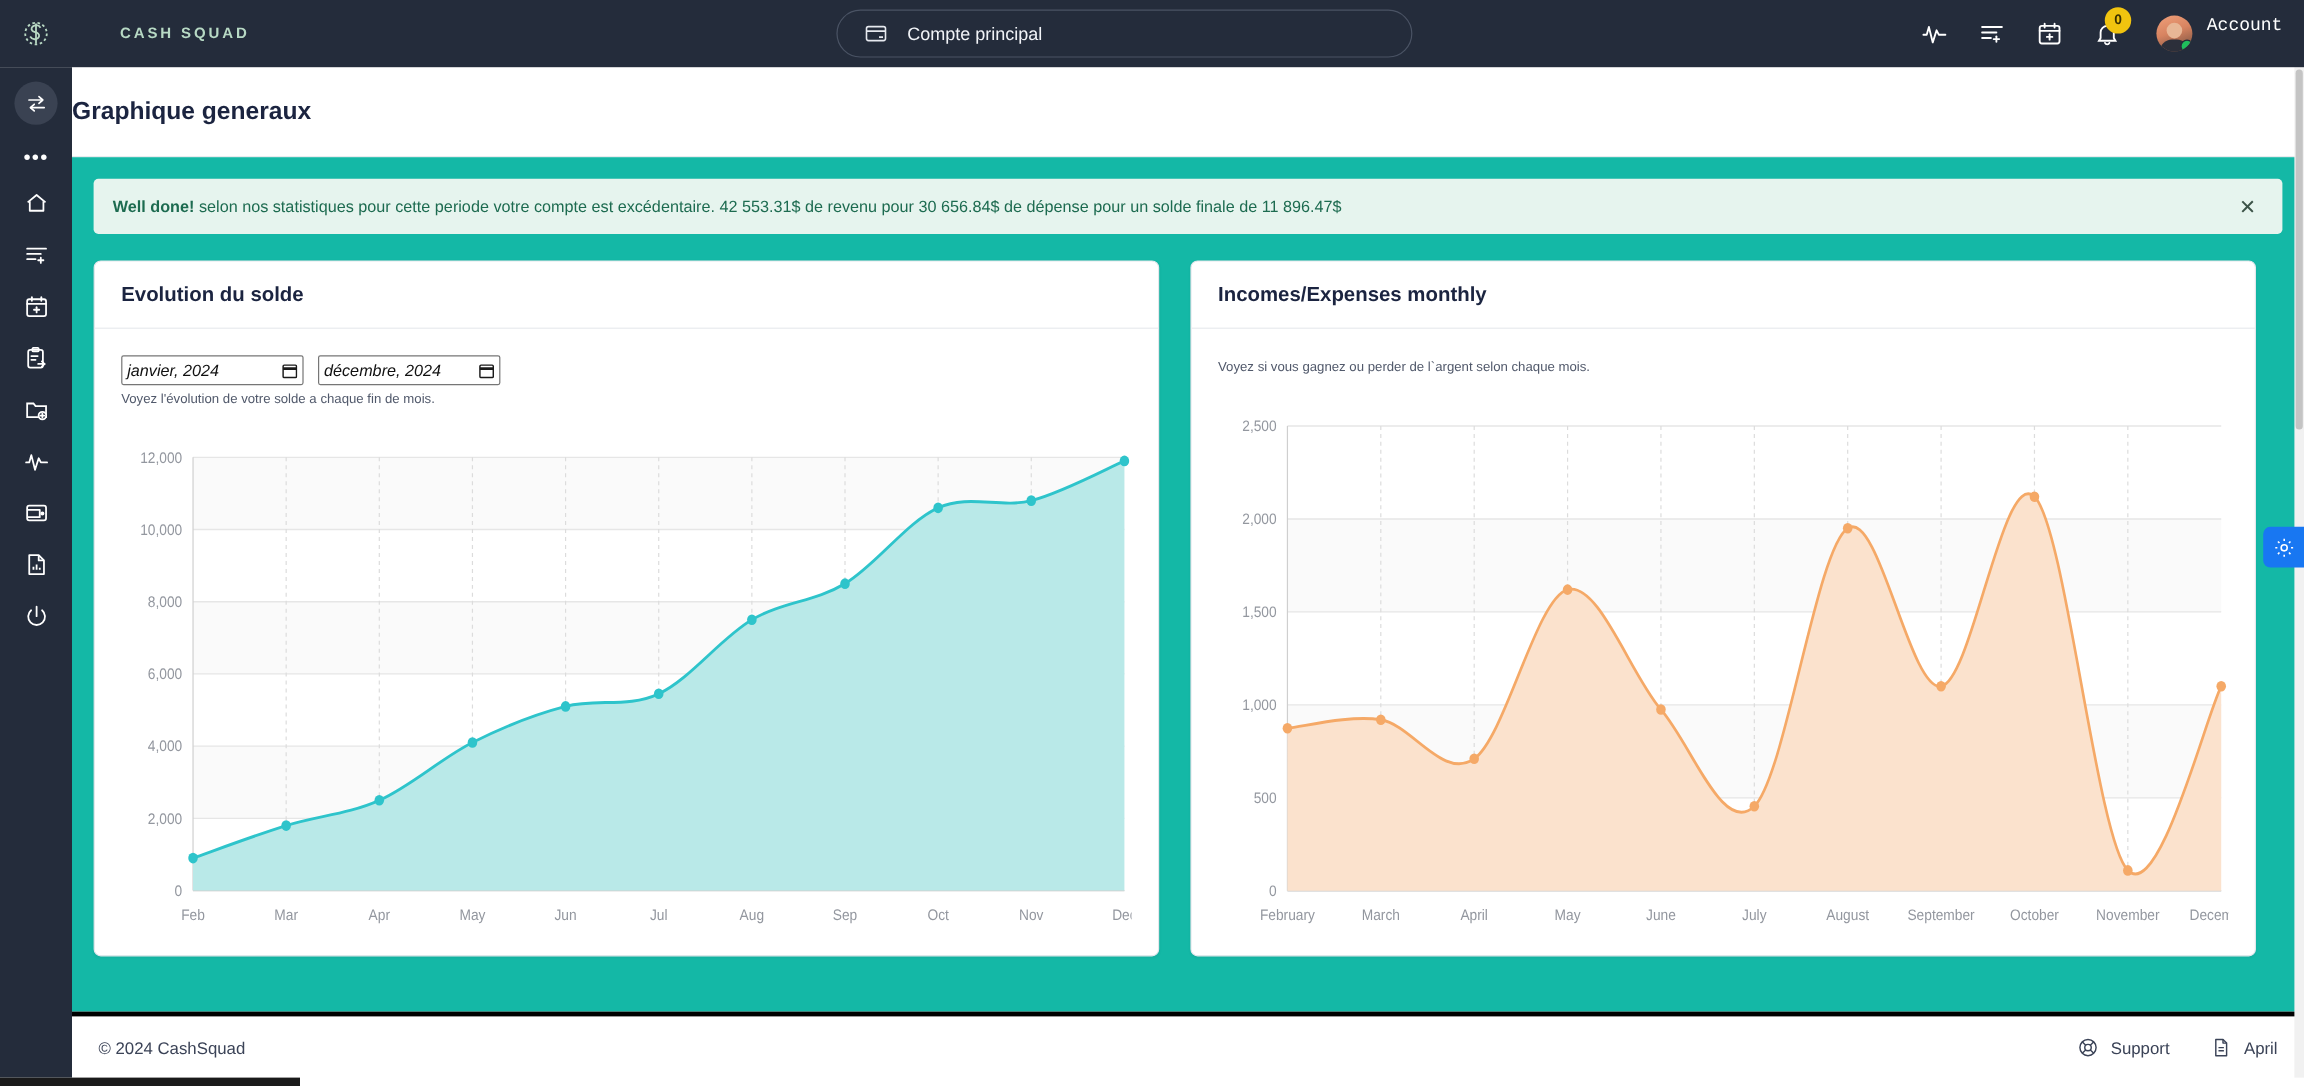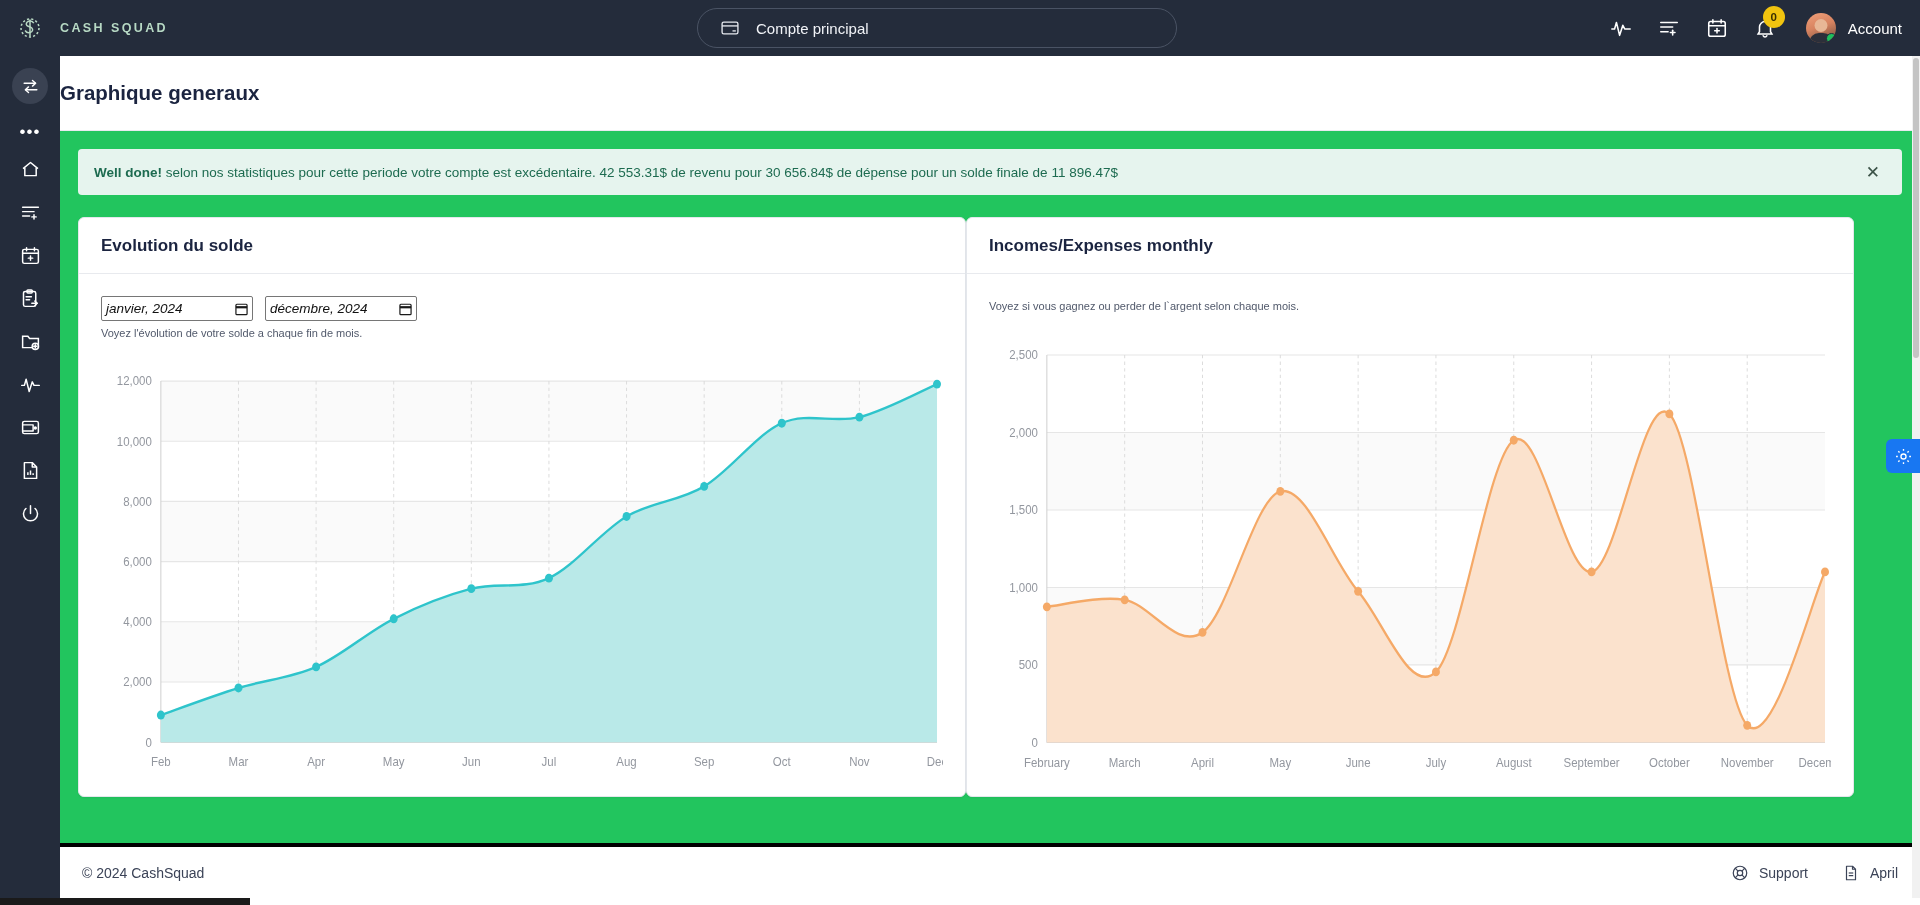--- a/index.html
+++ b/index.html
@@ -14,21 +14,21 @@
   
   .topbar {
     position: absolute; top: 0; left: 0; width: 1920px; height: 56px;
     background: #242c3b; display: flex; align-items: center;
     z-index: 30;
   }
   .brand-zone { width: 60px; display: flex; align-items: center; justify-content: center; }
   .brand-logo { width: 26px; height: 26px; color: #b8d8c3; }
   .brand-name {
     color: #b7d9c4; font-size: 12.5px; font-weight: bold;
-    letter-spacing: 2.4px; 
+    letter-spacing: 2.4px; margin-left: 40px;
   }
   .acct-pill {
     position: absolute; left: 697px; top: 8px; width: 480px; height: 40px;
     border: 1px solid #4a5364; border-radius: 20px;
     display: flex; align-items: center; padding-left: 22px; gap: 16px;
   }
   .acct-pill .ic { color: #e6e9ef; display: flex; }
   .acct-pill .txt { color: #f1f3f7; font-size: 15px; }
 
   .topbar-right {
@@ -36,21 +36,21 @@
     display: flex; align-items: center; gap: 26px;
   }
   .tb-ic { color: #ffffff; display: flex; align-items: center; cursor: pointer; }
   .bell-wrap { position: relative; display: flex; align-items: center; }
   .bell-badge {
     position: absolute; top: -11px; left: 9px;
     min-width: 22px; height: 22px; border-radius: 11px;
     background: #f1c40f; color: #3a3000; font-size: 11.5px; font-weight: bold;
     display: flex; align-items: center; justify-content: center; padding: 0 5px;
   }
-  .account-group { display: flex; align-items: center; gap: 12px; margin-left: 4px; cursor: pointer; }
+  .account-group { display: flex; align-items: flex-start; gap: 12px; margin-left: 4px; cursor: pointer; font-family: Liberation Mono, monospace; }
   .avatar {
     position: relative; width: 30px; height: 30px; border-radius: 50%;
     background: linear-gradient(160deg,#f0a07a 0%,#d78360 45%,#6a4b3c 100%);
     overflow: hidden;
   }
   .avatar .face {
     position: absolute; left: 50%; top: 6px; transform: translateX(-50%);
     width: 13px; height: 13px; border-radius: 50%; background: #e8b796;
   }
   .avatar .body {
@@ -85,32 +85,32 @@
   .page {
     position: absolute; left: 60px; top: 56px; width: 1860px; height: 849px;
     background: #ffffff;
   }
   .page-head {
     height: 75px; display: flex; align-items: center; padding-left: 0;
     border-bottom: 1px solid #e8eaee; background: #fff;
   }
   .page-title { font-size: 20.5px; font-weight: bold; color: #1b2440; }
 
-  .content { padding: 18px; height: 773px; background: #22c55e; position: relative; }
+  .content { padding: 18px; height: 773px; background: #14b8a6; position: relative; }
 
   .alert {
     height: 46px; background: #e6f4ee; border-radius: 4px;
     display: flex; align-items: center; padding: 0 16px;
     font-size: 13.5px; color: #1d6b50; justify-content: space-between;
     margin-bottom: 22px;
   }
   .alert b { font-weight: bold; }
   .alert-close { color: #3c5348; font-size: 17px; line-height: 1; cursor: pointer; padding: 4px 6px; }
 
-  .cards { display: flex; }
+  .cards { display: flex; gap: 26px; }
   .card {
     background: #fff; border: 1px solid #e4e7ec; border-radius: 6px;
     box-shadow: 0 1px 2px rgba(16,24,40,0.05);
     width: 888px; height: 580px; display: flex; flex-direction: column;
   }
   .card-head {
     height: 56px; display: flex; align-items: center; padding: 0 22px;
     border-bottom: 1px solid #e8eaee;
   }
   .card-title { font-size: 17px; font-weight: bold; color: #1b2440; }

